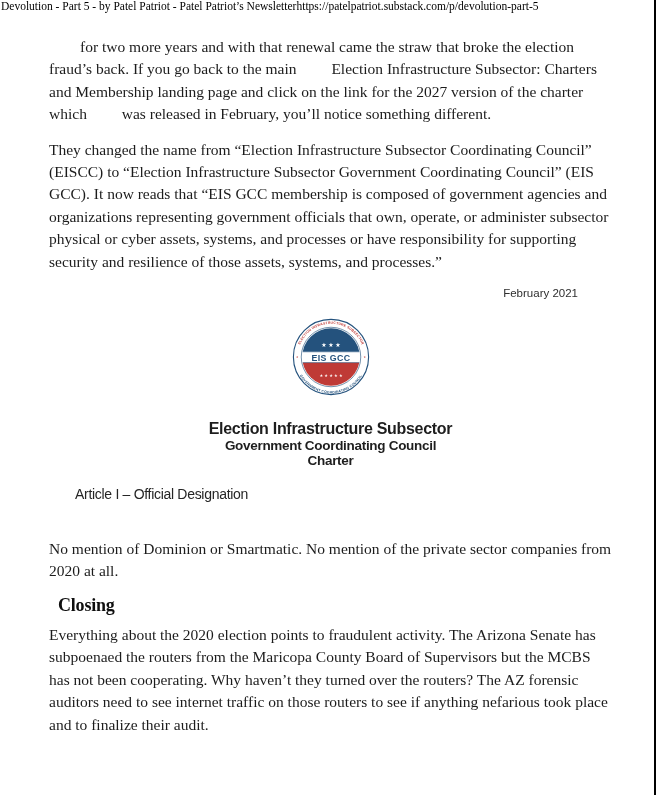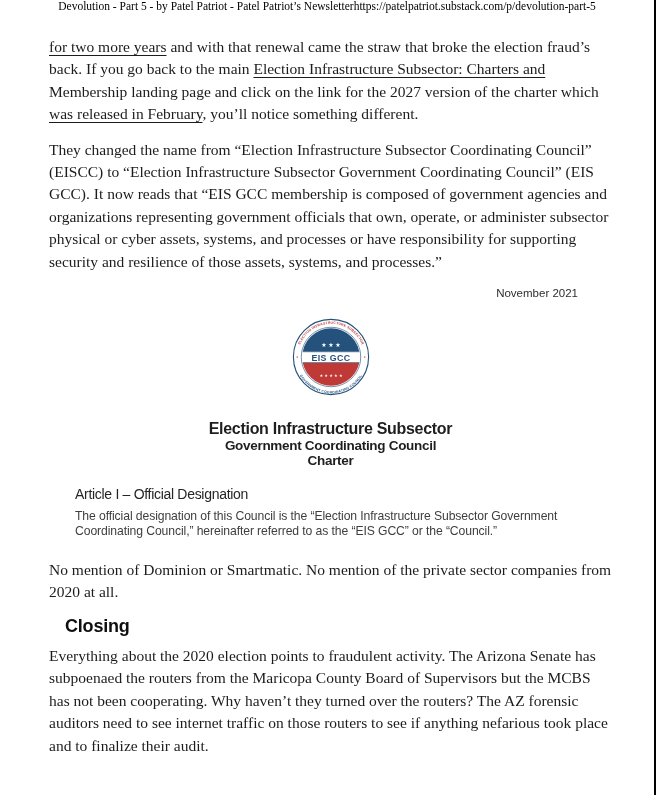--- a/index.html
+++ b/index.html
@@ -11,36 +11,37 @@
     overflow: hidden;
     font-family: "Liberation Serif", serif;
     color: #1f1f1f;
   }
   .edge-line {
     position: absolute; left: 654px; top: 0;
     width: 2px; height: 795px; background: #000;
   }
   .print-header {
     position: absolute; top: 0; left: 1px; right: 7px;
-    display: flex; justify-content: center;
+    display: flex; justify-content: flex-start;
     font-size: 11.5px; line-height: 13px; color: #000;
     font-family: "Liberation Serif", serif;
     white-space: nowrap;
   }
   .content {
     position: absolute; left: 49px; top: 36px; width: 563px;
   }
   .para {
     font-size: 15.5px; line-height: 22.4px; margin: 0 0 13px 0;
     color: #1c1c1c;
   }
   .para a {
-    color: inherit; text-decoration: underline;
+    color: inherit; 
     text-underline-offset: 3px; text-decoration-thickness: 1px;
     cursor: pointer;
+    margin-left: 31px;
   }
   
   .charter {
     font-family: "Liberation Sans", sans-serif;
     margin-top: 13px; color: #3e3e3e;
   }
   .charter-date {
     text-align: right; padding-right: 34px;
     font-size: 11.5px; line-height: 14px; color: #2e2e2e;
   }
@@ -55,47 +56,47 @@
     font-size: 13.5px; line-height: 15px; color: #1e1e1e; letter-spacing: -0.3px;
   }
   .charter-article-heading {
     margin: 19px 0 7px 26px; font-weight: normal;
     font-size: 14px; line-height: 15px; color: #252525; letter-spacing: -0.3px;
   }
   .charter-body {
     margin-left: 26px; width: 537px;
     font-size: 12.2px; line-height: 15px; color: #3e3e3e; letter-spacing: -0.1px;
   }
-  .p-after-image { margin-top: 20px; margin-bottom: 0; }
+  .p-after-image { margin-top: 36px; margin-bottom: 0; }
   .p-coverup { margin-top: 16px; margin-bottom: 0; }
   .closing-heading {
-    font-family: Liberation Sans, sans-serif; font-weight: bold;
+    font-family: Liberation Serif, serif; font-weight: bold;
     font-size: 18px; line-height: 20px; color: #0f0f0f;
-    margin: 12px 0 0 16px; letter-spacing: -0.2px;
+    margin: 12px 0 0 9px; letter-spacing: -0.2px;
   }
   .p-final { margin-top: 9px; margin-bottom: 0; }
 </style>
 </head>
 <body>
 
 <div class="print-header">
   <span>Devolution - Part 5 - by Patel Patriot - Patel Patriot’s Newsletter</span>
   <span>https://patelpatriot.substack.com/p/devolution-part-5</span>
 </div>
 
 <div class="edge-line"></div>
 
 <div class="content">
 
   <p class="para"><a>for two more years</a><span> and with that renewal came the straw that broke the election fraud’s back. If you go back to the main </span><a>Election Infrastructure Subsector: Charters and</a><span> Membership landing page and click on the link for the 2027 version of the charter which </span><a>was released in February</a><span>, you’ll notice something different.</span></p>
 
   <p class="para">They changed the name from “Election Infrastructure Subsector Coordinating Council” (EISCC) to “Election Infrastructure Subsector Government Coordinating Council” (EIS GCC). It now reads that “EIS GCC membership is composed of government agencies and organizations representing government officials that own, operate, or administer subsector physical or cyber assets, systems, and processes or have responsibility for supporting security and resilience of those assets, systems, and processes.”</p>
 
   <div class="charter">
-    <div class="charter-date">November 2021</div>
+    <div class="charter-date">February 2021</div>
 
     <div class="logo-wrap">
       <svg viewBox="0 0 100 100" xmlns="http://www.w3.org/2000/svg">
         <defs>
           <clipPath id="disc">
               <circle cx="50" cy="50" r="36"></circle>
             </clipPath>
           <path id="arcTop" d="M 8.5,50 A 41.5,41.5 0 0 1 91.5,50" fill="none"></path>
           <path id="arcBot" d="M 4.5,50 A 45.5,45.5 0 0 0 95.5,50" fill="none"></path>
         </defs>
@@ -123,21 +124,20 @@
         <text x="50" y="54.5" text-anchor="middle" font-family="Liberation Sans, sans-serif" font-size="11" font-weight="bold" fill="#24527d" letter-spacing="0.5">EIS GCC</text>
         <text x="50" y="74.5" text-anchor="middle" font-size="5.2" fill="#ffffff">★ ★ ★ ★ ★</text>
       </svg>
     </div>
 
     <div class="charter-title1">Election Infrastructure Subsector</div>
     <div class="charter-title2">Government Coordinating Council</div>
     <div class="charter-title3">Charter</div>
 
     <div class="charter-article-heading">Article I – Official Designation</div>
-    <div class="charter-body">The official designation of this Council is the “Election Infrastructure Subsector Government Coordinating Council,” hereinafter referred to as the “EIS GCC” or the “Council.”</div>
   </div>
 
   <p class="para p-after-image">No mention of Dominion or Smartmatic. No mention of the private sector companies from 2020 at all.</p>
 
 
   <h2 class="closing-heading">Closing</h2>
 
   <p class="para p-final">Everything about the 2020 election points to fraudulent activity. The Arizona Senate has subpoenaed the routers from the Maricopa County Board of Supervisors but the MCBS has not been cooperating. Why haven’t they turned over the routers? The AZ forensic auditors need to see internet traffic on those routers to see if anything nefarious took place and to finalize their audit.</p>
 
 </div>

